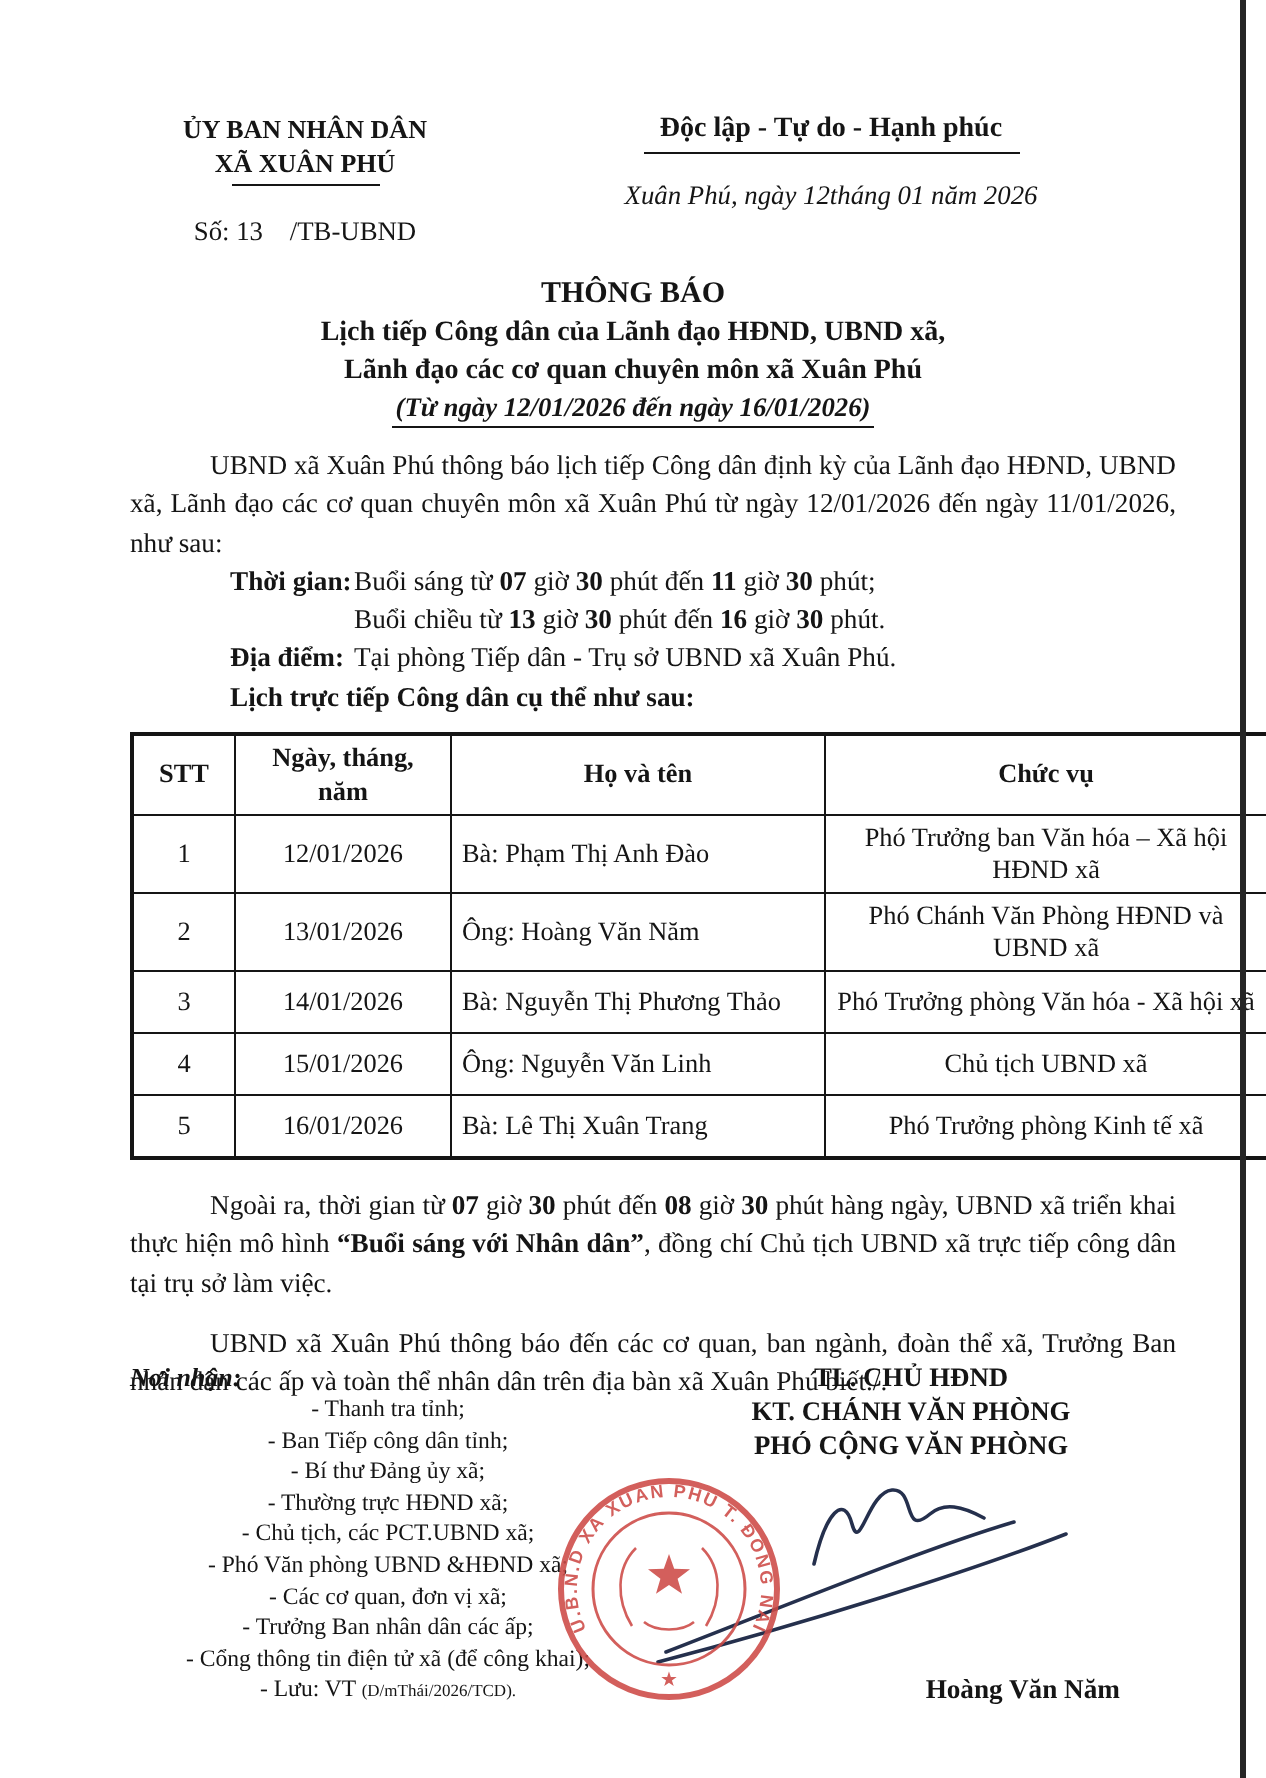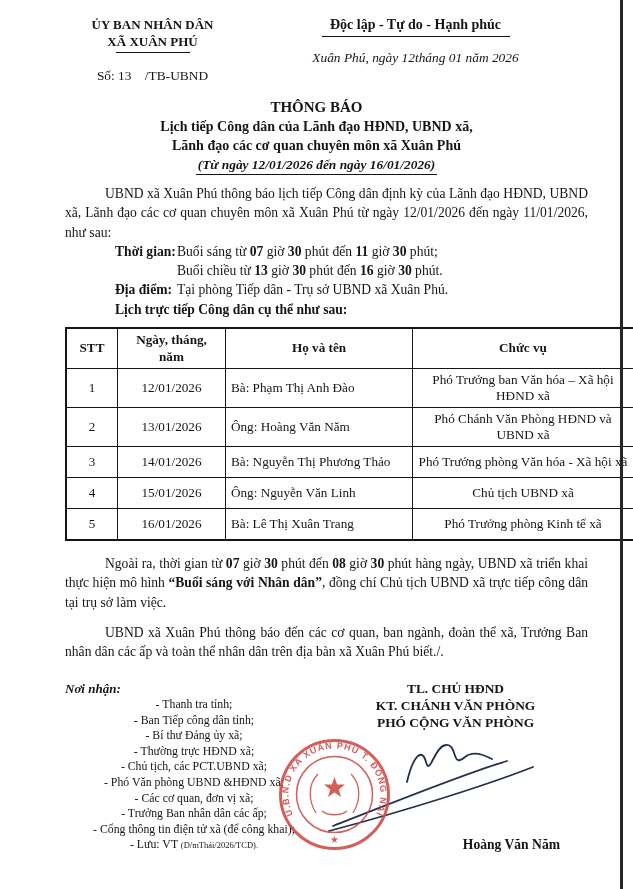--- a/index.html
+++ b/index.html
@@ -7,21 +7,21 @@
     position:relative; width:633px; height:889px; background:#ffffff;
     font-family:"Liberation Serif","DejaVu Serif",serif; color:#151515;
     overflow:hidden;
   }
   .b { font-weight:bold; }
   .sm { font-size:8.5px; }
 
   .scan-edge { position:absolute; top:0; left:620px; width:3px; height:889px; background:#262626; }
 
   
-  .header { display:flex; padding-top:16px; }
+  .header { display:flex; padding-top:16px;margin-top:40px; }
   .h-left { width:195px; margin-left:55px; text-align:center; }
   .h-right { flex:1; text-align:center; padding-right:52px; }
   .h-org1, .h-org2 { font-weight:bold; font-size:13px; line-height:17px; }
   .h-nat1 { font-weight:bold; font-size:13.4px; line-height:17px; }
   .h-nat2 { font-weight:bold; font-size:14px; line-height:18px; }
   .rule-s { width:74px; height:1px; background:#151515; margin:2px auto 0; }
   .rule-l { width:188px; height:1px; background:#151515; margin:2px auto 0; }
   .h-num { font-size:13.4px; margin-top:15px; white-space:pre; }
   .h-date { font-size:13.4px; font-style:italic; margin-top:13px; }
 

